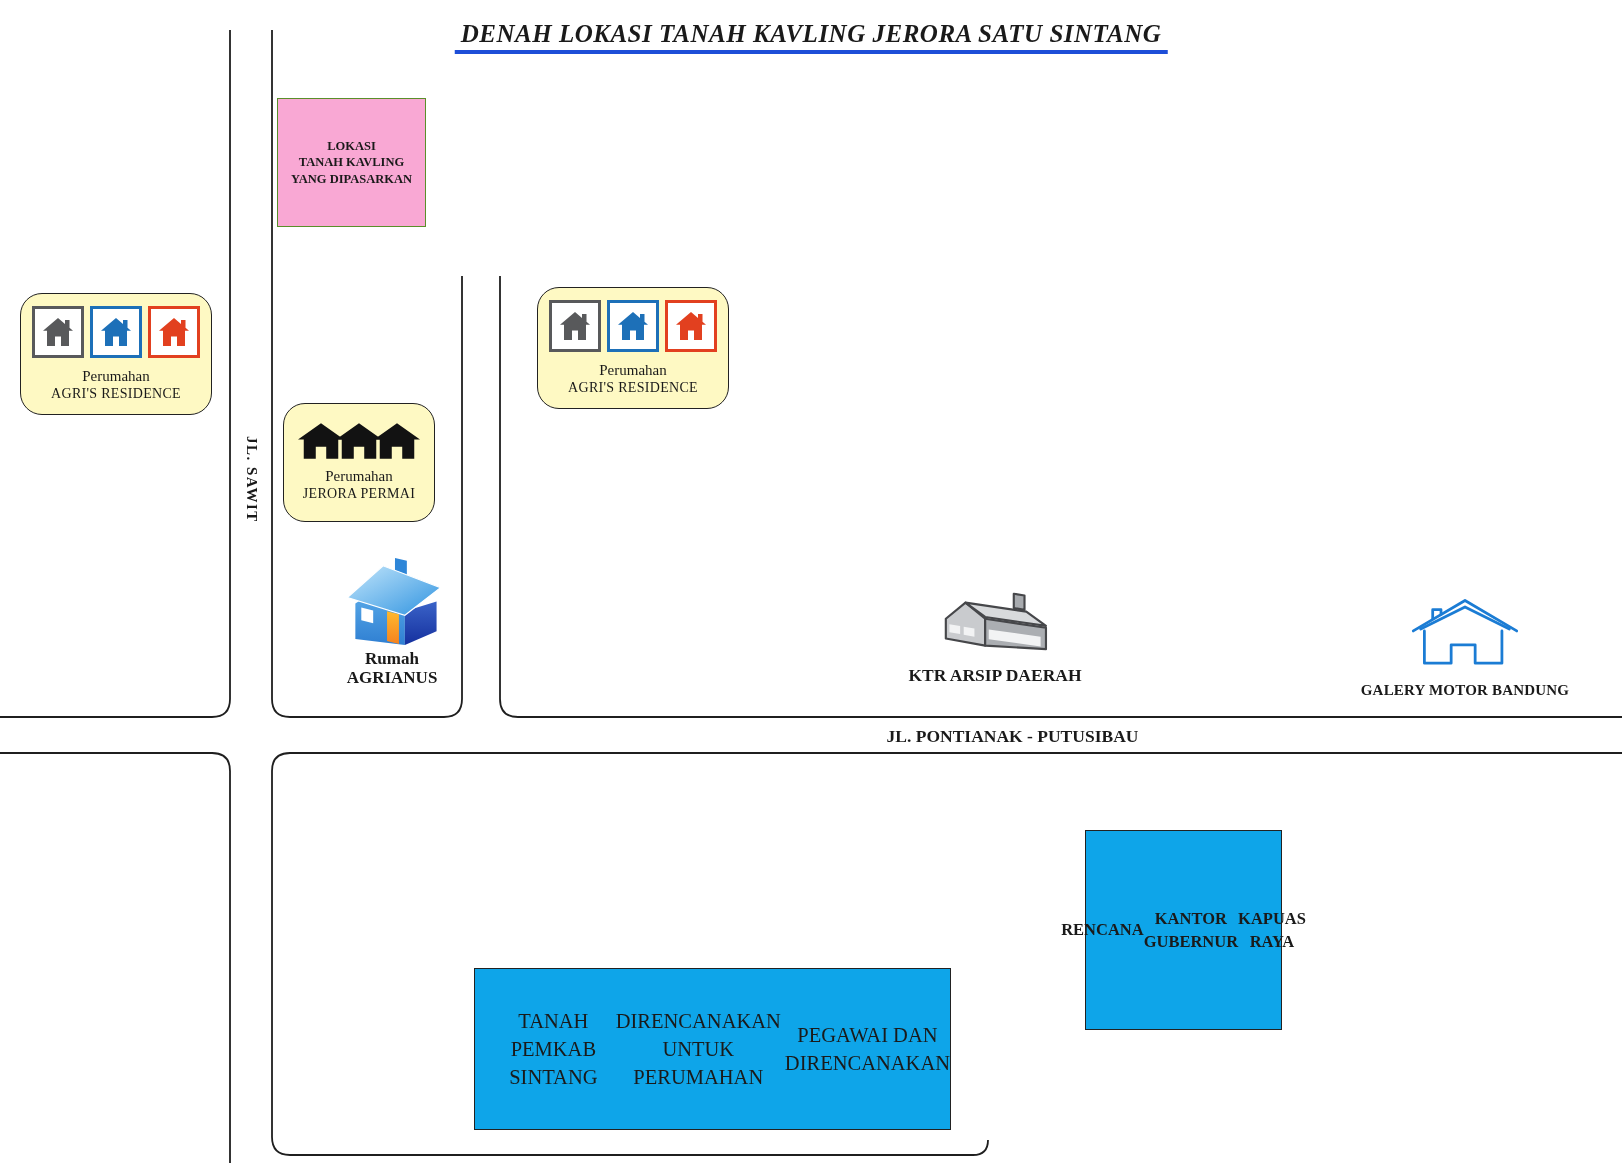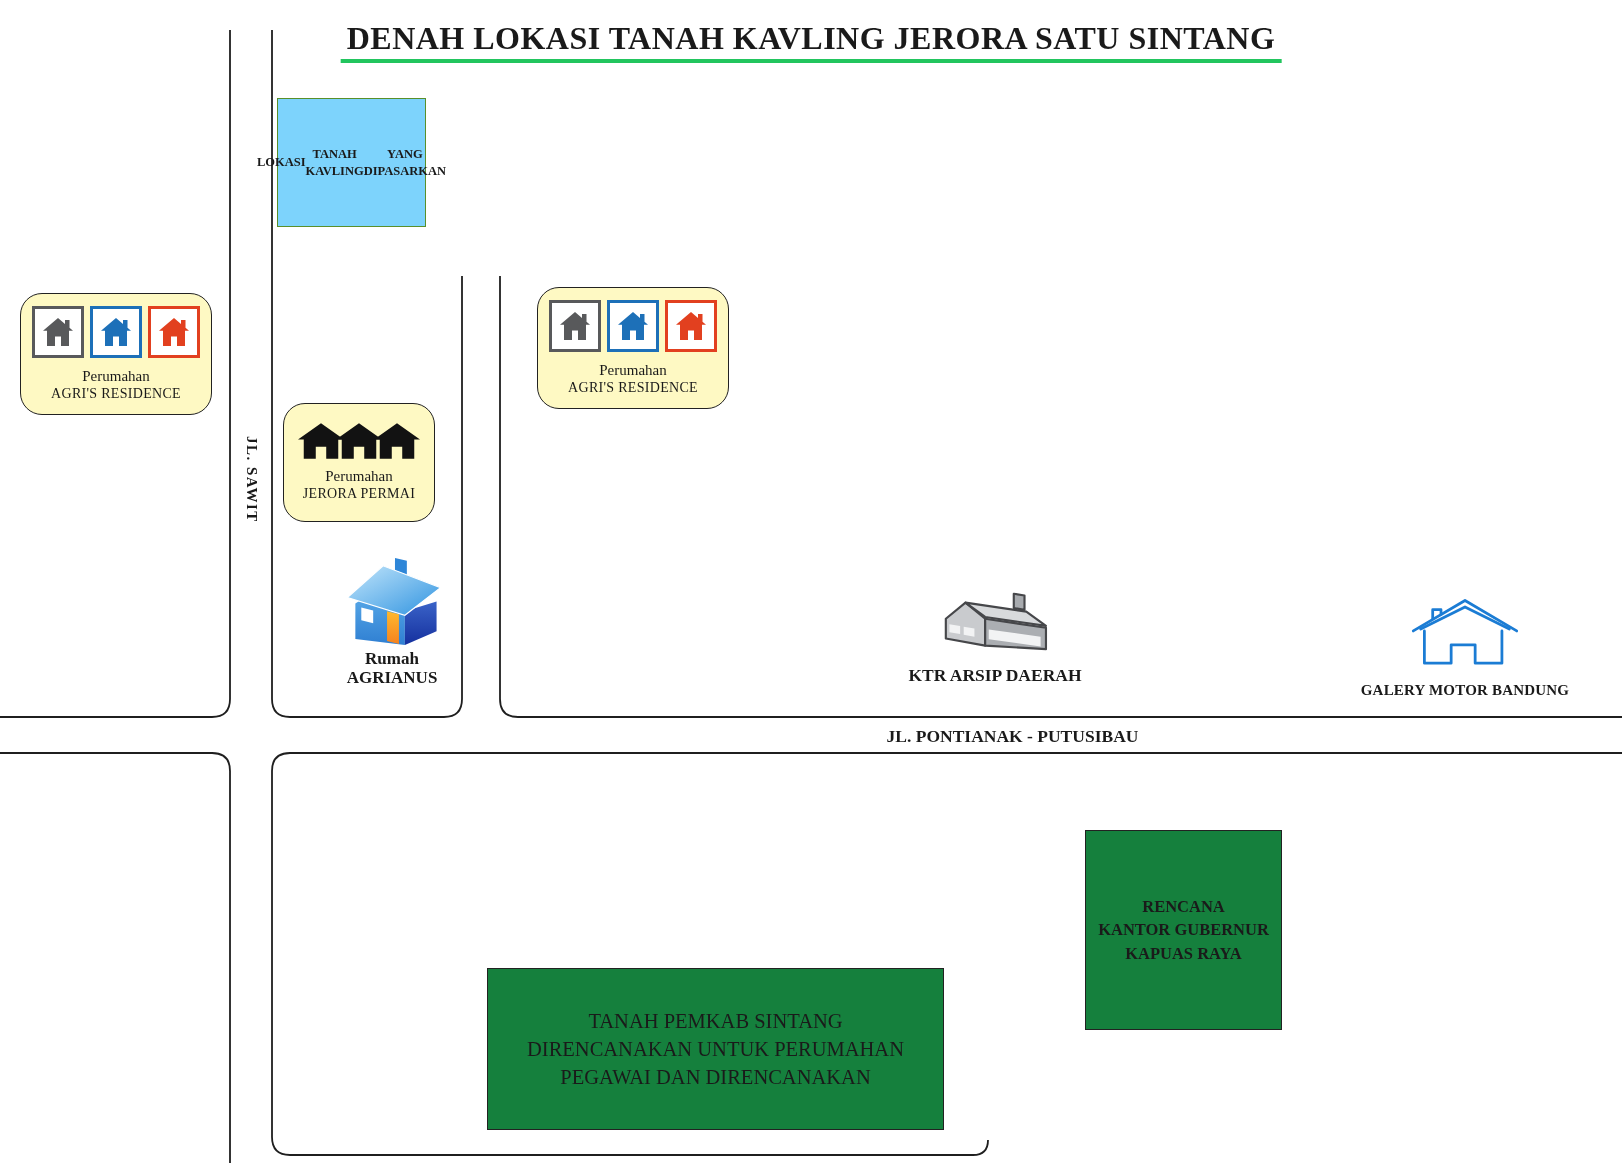--- a/index.html
+++ b/index.html
@@ -3,42 +3,42 @@
 <meta charset="utf-8">
 <style>
   html,body{margin:0;padding:0;background:#fff;}
   #canvas{
     position:relative;width:1622px;height:1163px;background:#ffffff;overflow:hidden;
     font-family:"Liberation Serif","DejaVu Serif",serif;color:#1a1a1a;
   }
   
   #map-title{
     position:absolute;left:50%;top:20px;transform:translateX(-50%);
-    font-size:32px;font-weight:bold;white-space:nowrap;letter-spacing:.5px;
-    border-bottom:4px solid #22c55e;padding:0 6px 2px 6px;
+    font-size:25px;font-weight:bold;white-space:nowrap;letter-spacing:.5px;
+    border-bottom:4px solid #1d4ed8;padding:0 6px 2px 6px;font-style:italic;
   }
   
   #roads{position:absolute;left:0;top:0;}
   #roads path{stroke:#1f1f1f;stroke-width:1.8;fill:none;}
   
   #jl-sawit-label{
     position:absolute;left:228px;top:414px;width:46px;height:130px;
     display:flex;align-items:center;justify-content:center;
     writing-mode:vertical-rl;text-orientation:mixed;
     font-weight:bold;font-size:15px;letter-spacing:1.5px;white-space:nowrap;
   }
   #jl-pontianak-label{
     position:absolute;left:865px;top:726px;width:295px;text-align:center;
     font-weight:bold;font-size:17.5px;white-space:nowrap;
   }
   
   #marketed-plot{
     position:absolute;left:277px;top:98px;width:147px;height:127px;
-    background:#7dd3fc;border:1px solid #5a8f2a;
-    display:flex;flex-direction:row;align-items:center;justify-content:center;
+    background:#f9a8d4;border:1px solid #5a8f2a;
+    display:flex;flex-direction:column;align-items:center;justify-content:center;
     text-align:center;font-weight:bold;font-size:12.5px;line-height:1.3;
   }
   
   .card{
     position:absolute;border:1.6px solid #222;border-radius:22px;background:#fef9c3;
     display:flex;flex-direction:column;align-items:center;justify-content:center;
   }
   #agris-left{left:20px;top:293px;width:190px;height:120px;}
   #agris-right{left:537px;top:287px;width:190px;height:120px;}
   #jerora{left:283px;top:403px;width:150px;height:117px;}
@@ -56,25 +56,25 @@
   #agrianus{left:312px;top:546px;width:160px;}
   #agrianus .caption{font-size:17px;line-height:1.1;}
   #ktr-arsip{left:905px;top:583px;width:180px;}
   #ktr-arsip .caption{font-size:17.5px;margin-top:6px;}
   #galery-motor{left:1370px;top:594px;width:190px;gap:14px;}
   #galery-motor .caption{font-size:15px;margin-top:2px;letter-spacing:.2px;}
   #indomaret{left:262px;top:760px;width:128px;}
   #indomaret .caption{font-size:16.5px;margin-top:5px;letter-spacing:.5px;}
   
   .plainbox{
-    position:absolute;border:1.4px solid #222;background:#15803d;
-    display:flex;flex-direction:column;align-items:center;justify-content:center;text-align:center;
+    position:absolute;border:1.4px solid #222;background:#0ea5e9;
+    display:flex;flex-direction:row;align-items:center;justify-content:center;text-align:center;
   }
   #rencana-box{left:1085px;top:830px;width:195px;height:198px;font-weight:bold;font-size:16.5px;line-height:1.4;}
-  #tanah-box{left:487px;top:968px;width:455px;height:160px;font-size:20.5px;line-height:1.38;}
+  #tanah-box{left:474px;top:968px;width:455px;height:160px;font-size:20.5px;line-height:1.38;padding-left:20px;}
 </style>
 </head>
 <body>
 
 <div id="canvas">
 
   <svg id="roads" width="1622" height="1163" viewBox="0 0 1622 1163">
     <path d="M 230 30 L 230 699 Q 230 717 212 717 L 0 717"></path>
     <path d="M 272 30 L 272 699 Q 272 717 290 717 L 444 717 Q 462 717 462 699 L 462 276"></path>
     <path d="M 500 276 L 500 699 Q 500 717 518 717 L 1622 717"></path>

